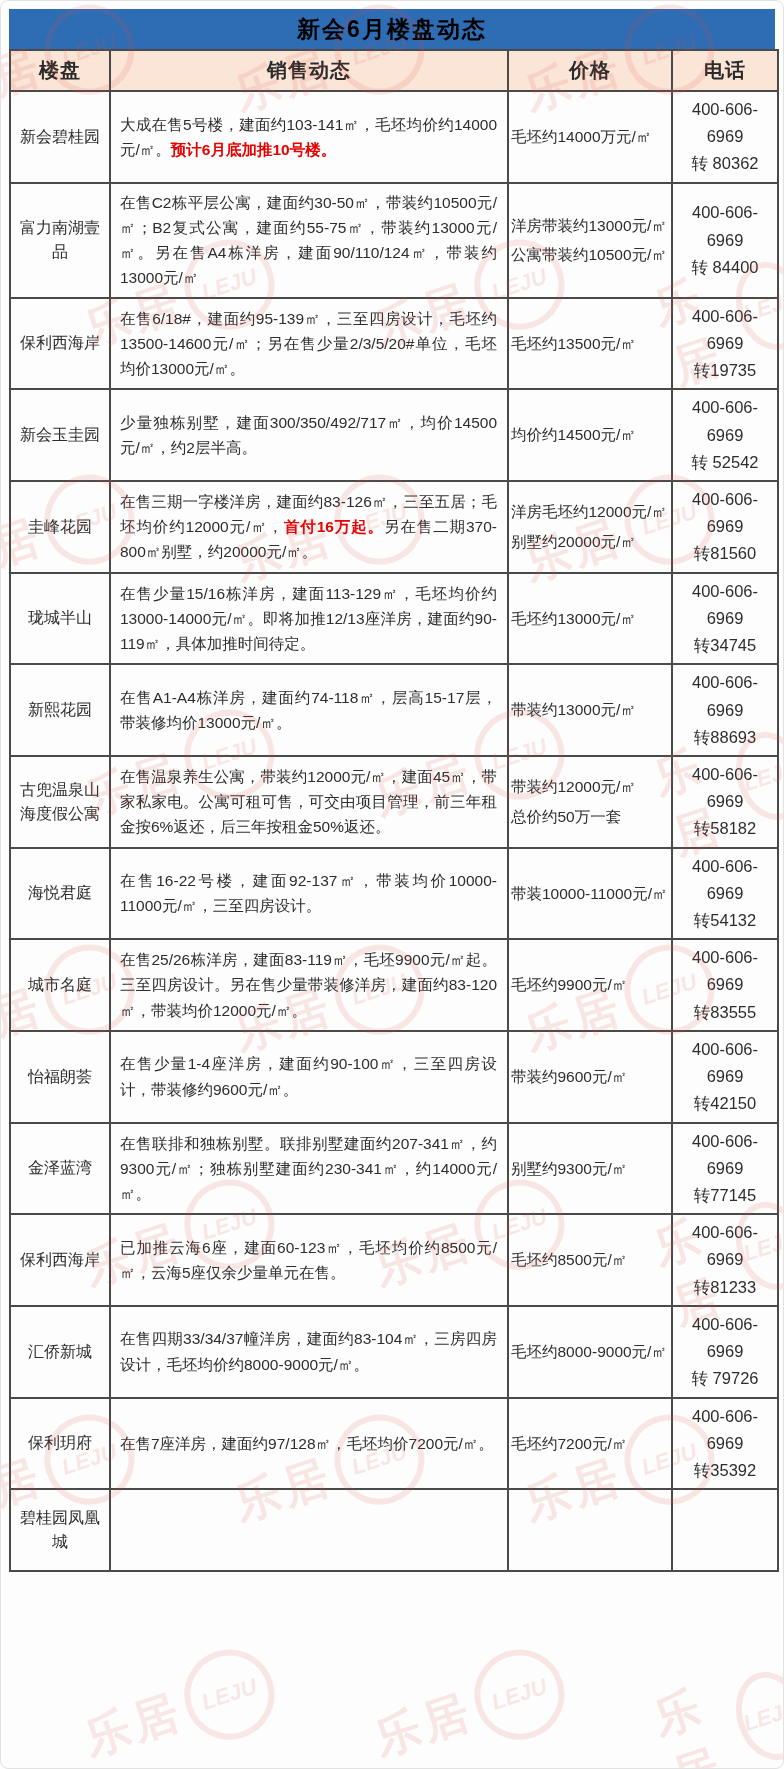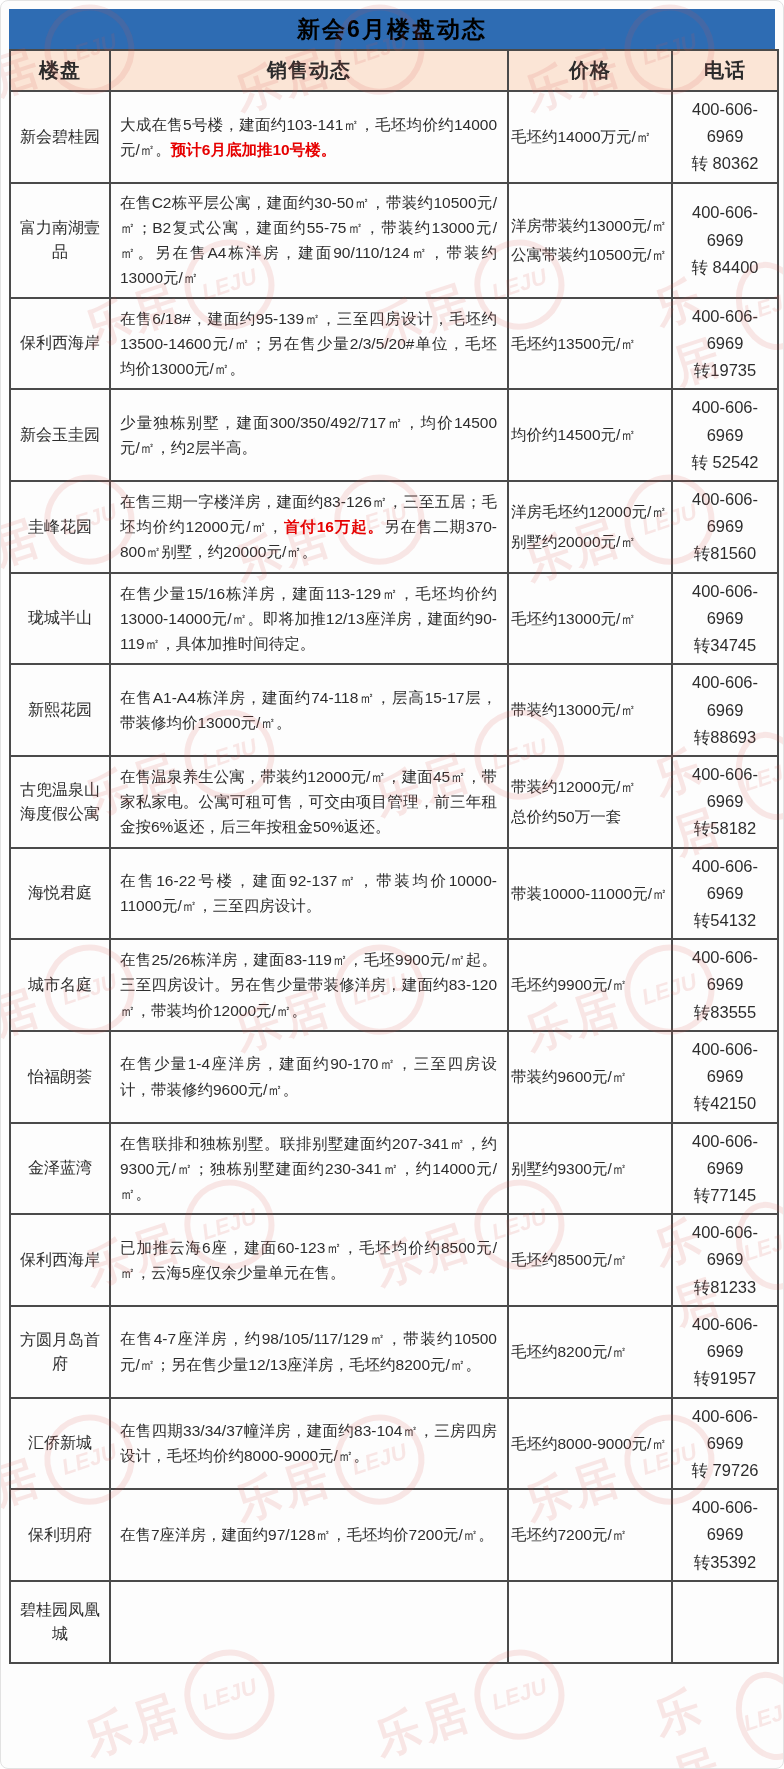--- a/index.html
+++ b/index.html
@@ -112,42 +112,36 @@
           <td class="c-phone"><span>400-606-6969</span><br><span>转54132</span></td>
         </tr>
         <tr style="height: 83px;">
           <td class="c-name">城市名庭</td>
           <td class="c-dyn"><span>在售25/26栋洋房，建面83-119㎡，毛坯9900元/㎡起。三至四房设计。另在售少量带装修洋房，建面约83-120㎡，带装均价12000元/㎡。</span></td>
           <td class="c-price"><span>毛坯约9900元/㎡</span></td>
           <td class="c-phone"><span>400-606-6969</span><br><span>转83555</span></td>
         </tr>
         <tr style="height: 76px;">
           <td class="c-name">怡福朗荟</td>
-          <td class="c-dyn"><span>在售少量1-4座洋房，建面约90-170㎡，三至四房设计，带装修约9600元/㎡。</span></td>
+          <td class="c-dyn"><span>在售少量1-4座洋房，建面约90-100㎡，三至四房设计，带装修约9600元/㎡。</span></td>
           <td class="c-price"><span>带装约9600元/㎡</span></td>
           <td class="c-phone"><span>400-606-6969</span><br><span>转42150</span></td>
         </tr>
         <tr style="height: 81px;">
           <td class="c-name">金泽蓝湾</td>
           <td class="c-dyn"><span>在售联排和独栋别墅。联排别墅建面约207-341㎡，约9300元/㎡；独栋别墅建面约230-341㎡，约14000元/㎡。</span></td>
           <td class="c-price"><span>别墅约9300元/㎡</span></td>
           <td class="c-phone"><span>400-606-6969</span><br><span>转77145</span></td>
         </tr>
         <tr style="height: 79px;">
           <td class="c-name">保利西海岸</td>
           <td class="c-dyn"><span>已加推云海6座，建面60-123㎡，毛坯均价约8500元/㎡，云海5座仅余少量单元在售。</span></td>
           <td class="c-price"><span>毛坯约8500元/㎡</span></td>
           <td class="c-phone"><span>400-606-6969</span><br><span>转81233</span></td>
         </tr>
-        <tr style="height: 79px;">
-          <td class="c-name">方圆月岛首府</td>
-          <td class="c-dyn"><span>在售4-7座洋房，约98/105/117/129㎡，带装约10500元/㎡；另在售少量12/13座洋房，毛坯约8200元/㎡。</span></td>
-          <td class="c-price"><span>毛坯约8200元/㎡</span></td>
-          <td class="c-phone"><span>400-606-6969</span><br><span>转91957</span></td>
-        </tr>
         <tr style="height: 80px;">
           <td class="c-name">汇侨新城</td>
           <td class="c-dyn"><span>在售四期33/34/37幢洋房，建面约83-104㎡，三房四房设计，毛坯均价约8000-9000元/㎡。</span></td>
           <td class="c-price"><span>毛坯约8000-9000元/㎡</span></td>
           <td class="c-phone"><span>400-606-6969</span><br><span>转 79726</span></td>
         </tr>
         <tr style="height: 73px;">
           <td class="c-name">保利玥府</td>
           <td class="c-dyn"><span>在售7座洋房，建面约97/128㎡，毛坯均价7200元/㎡。</span></td>
           <td class="c-price"><span>毛坯约7200元/㎡</span></td>

